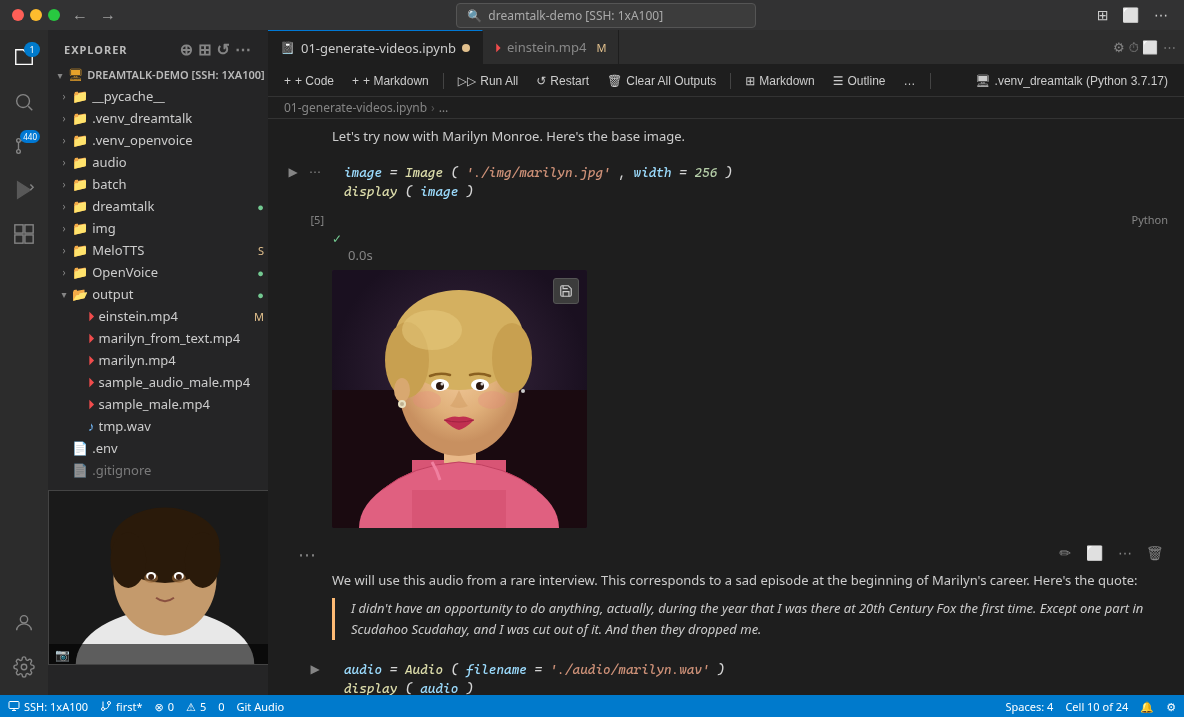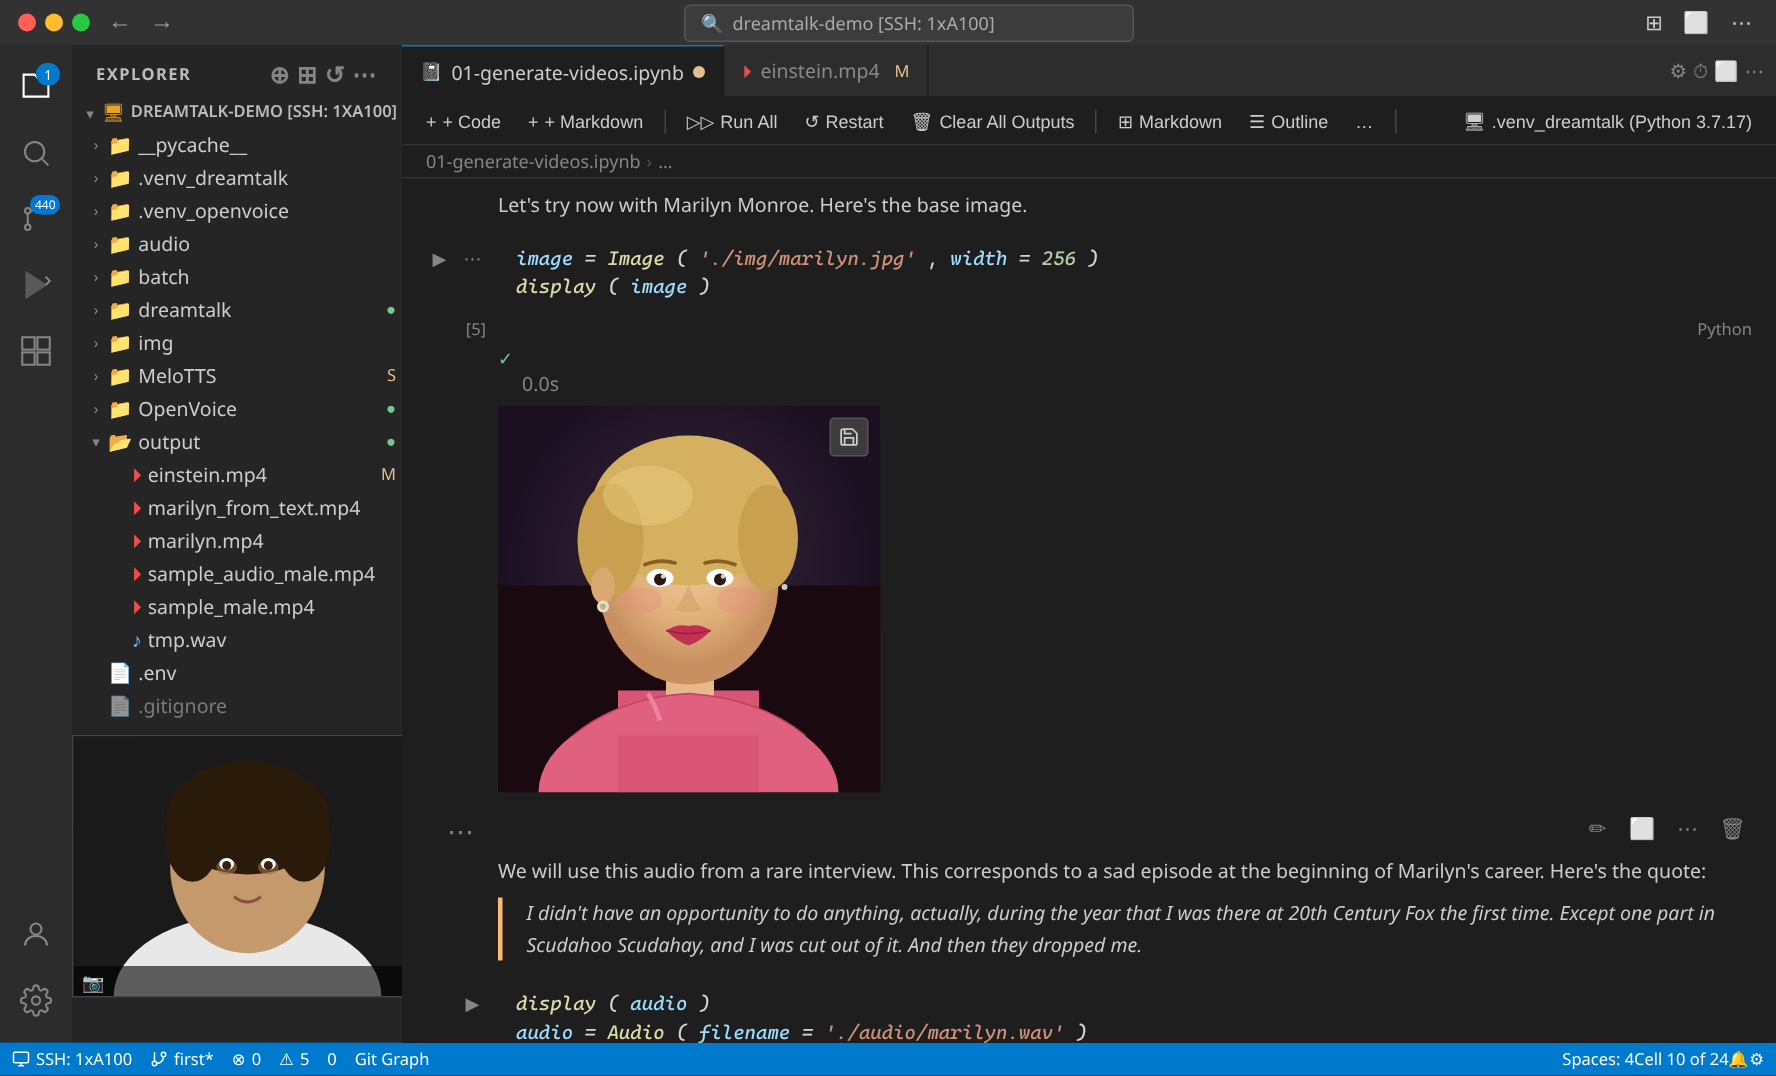--- a/index.html
+++ b/index.html
@@ -518,20 +518,21 @@
       display: flex;
       align-items: center;
       gap: 4px;
       cursor: pointer;
       white-space: nowrap;
     }
     .status-right {
       margin-left: auto;
       display: flex;
       align-items: center;
+      gap: 12px;
     }
 
     
     ::-webkit-scrollbar { width: 8px; }
     ::-webkit-scrollbar-track { background: #1e1e1e; }
     ::-webkit-scrollbar-thumb { background: #424242; border-radius: 4px; }
 
     
     .indent-1 { padding-left: 8px; }
     .indent-2 { padding-left: 24px; }
@@ -1004,35 +1005,35 @@
         </div>
       </div>
 
       <div class="code-cell">
         <div class="cell-gutter">
           <div class="cell-run-btn">▶</div>
         </div>
         <div class="cell-body">
           <div class="code-block">
             <div>
-              <span class="code-func">display</span>
-              <span class="code-punct">(</span>
-              <span class="code-var">audio</span>
-              <span class="code-punct">)</span>
-            </div>
-            <div>
               <span class="code-var">audio</span>
               <span class="code-op"> = </span>
               <span class="code-func">Audio</span>
               <span class="code-punct">(</span>
               <span class="code-var">filename</span>
               <span class="code-op">=</span>
               <span class="code-string">'./audio/marilyn.wav'</span>
               <span class="code-punct">)</span>
             </div>
+            <div>
+              <span class="code-func">display</span>
+              <span class="code-punct">(</span>
+              <span class="code-var">audio</span>
+              <span class="code-punct">)</span>
+            </div>
           </div>
         </div>
       </div>
 
     </div>
 
   </div>
 
 </div>
 
@@ -1059,21 +1060,21 @@
     <span>0</span>
   </div>
   <div class="status-item">
     <span>⚠</span>
     <span>5</span>
   </div>
   <div class="status-item">
     <span>0</span>
   </div>
   <div class="status-item">
-    <span>Git Graph</span>
+    <span>Git Audio</span>
   </div>
   <div class="status-right">
     <div class="status-item">
       <span>Spaces: 4</span>
     </div>
     <div class="status-item">
       <span>Cell 10 of 24</span>
     </div>
     <div class="status-item">
       <span>🔔</span>

